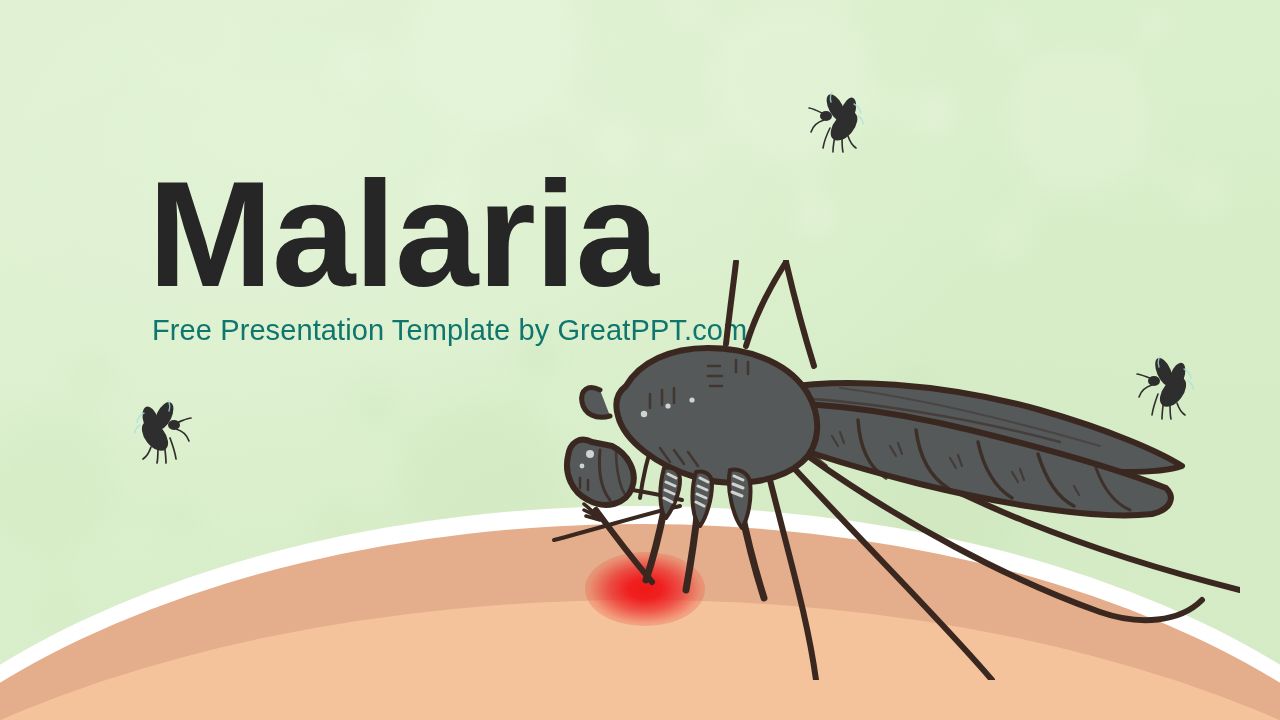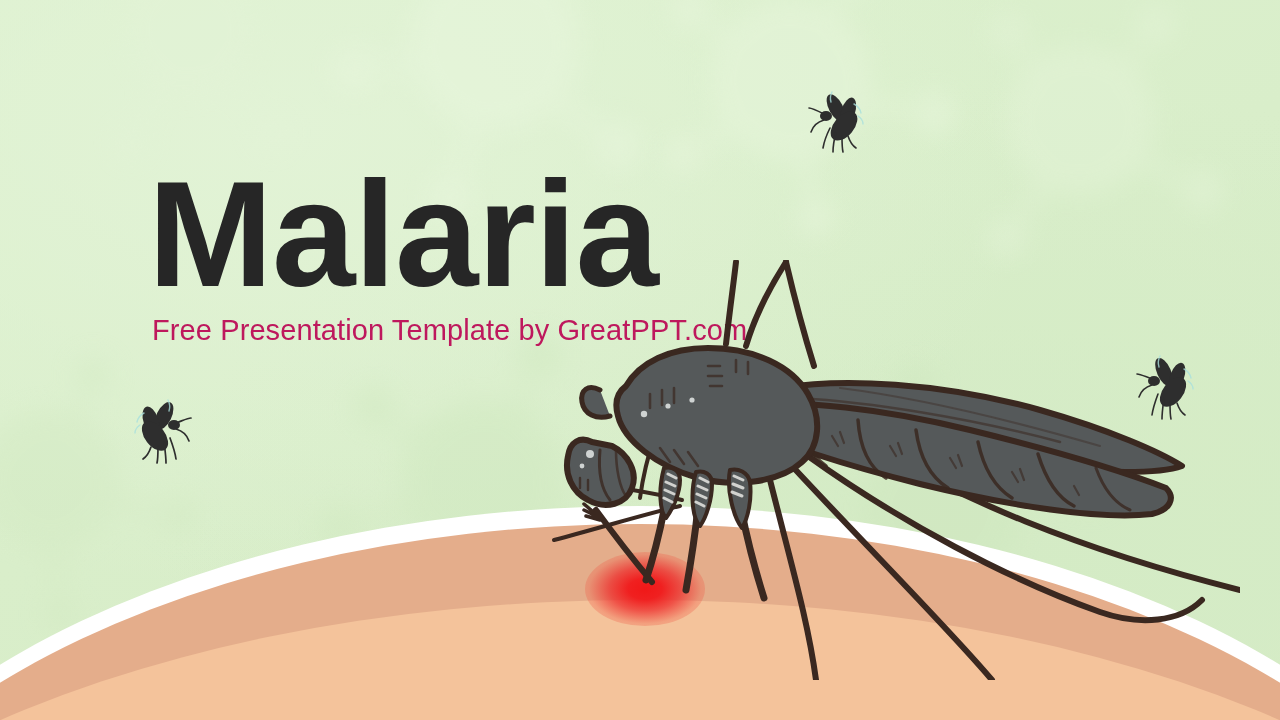--- a/index.html
+++ b/index.html
@@ -111,21 +111,21 @@
     color: #262626;
     line-height: 1.02;
     white-space: nowrap;
   }
   .subtitle {
     position: absolute;
     left: 152px;
     top: 314px;
     font-size: 29px;
     font-weight: normal;
-    color: #be185d;
+    color: #0f766e;
     letter-spacing: 0.1px;
     white-space: nowrap;
   }
 
   
   .mosquito-main { position: absolute; left: 540px; top: 260px; }
   .fly { position: absolute; }
 </style>
 </head>
 <body>

